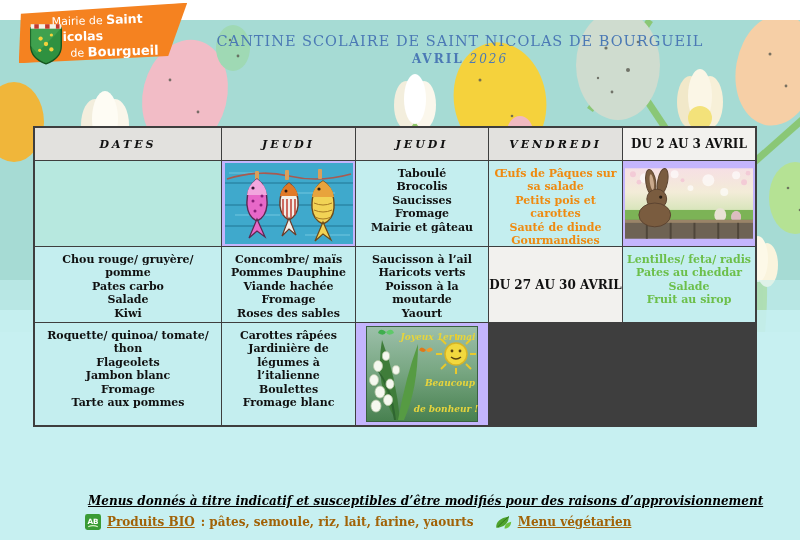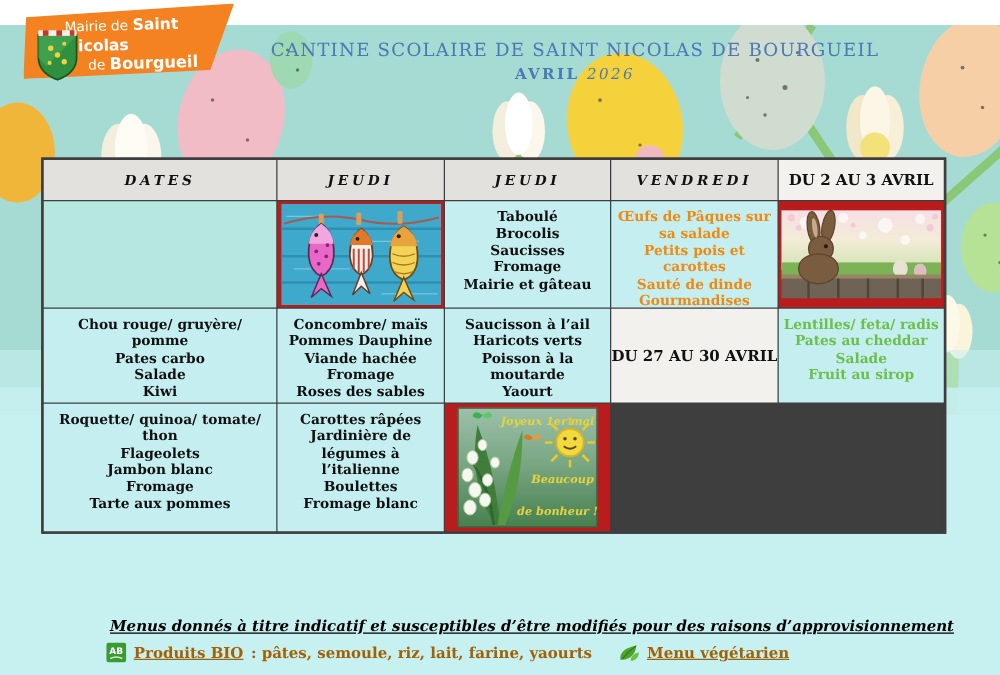--- a/index.html
+++ b/index.html
@@ -51,21 +51,21 @@
     font-size:12px;font-weight:bold;color:#111;
   }
   .mcell{
     background:#c4eeef;color:#101010;font-size:11px;font-weight:bold;
     text-align:center;line-height:1.22;padding:6px 3px 2px 3px;
     white-space:pre-line;overflow:hidden;
   }
   .mcell.empty1{background:#b7e8df;}
   .mcell.orange{color:#ef8a10;}
   .mcell.green{color:#6cbf4a;}
-  .imgcell{background:#b91c1c;padding:2px;display:flex;align-items:center;justify-content:center;overflow:hidden;}
+  .imgcell{background:#c4b5fd;padding:2px;display:flex;align-items:center;justify-content:center;overflow:hidden;}
   .imgcell svg{display:block;}
 
   
   .footer-notice{
     position:absolute;left:88px;top:494px;font-size:12px;font-weight:bold;font-style:italic;
     text-decoration:underline;color:#000;z-index:3;
   }
   .footer-line2{position:absolute;left:85px;top:514px;display:flex;align-items:center;gap:6px;z-index:3;}
   .footer-line2 .seg{font-size:12px;font-weight:bold;color:#a16207;}
   .footer-line2 .underline{text-decoration:underline;}

